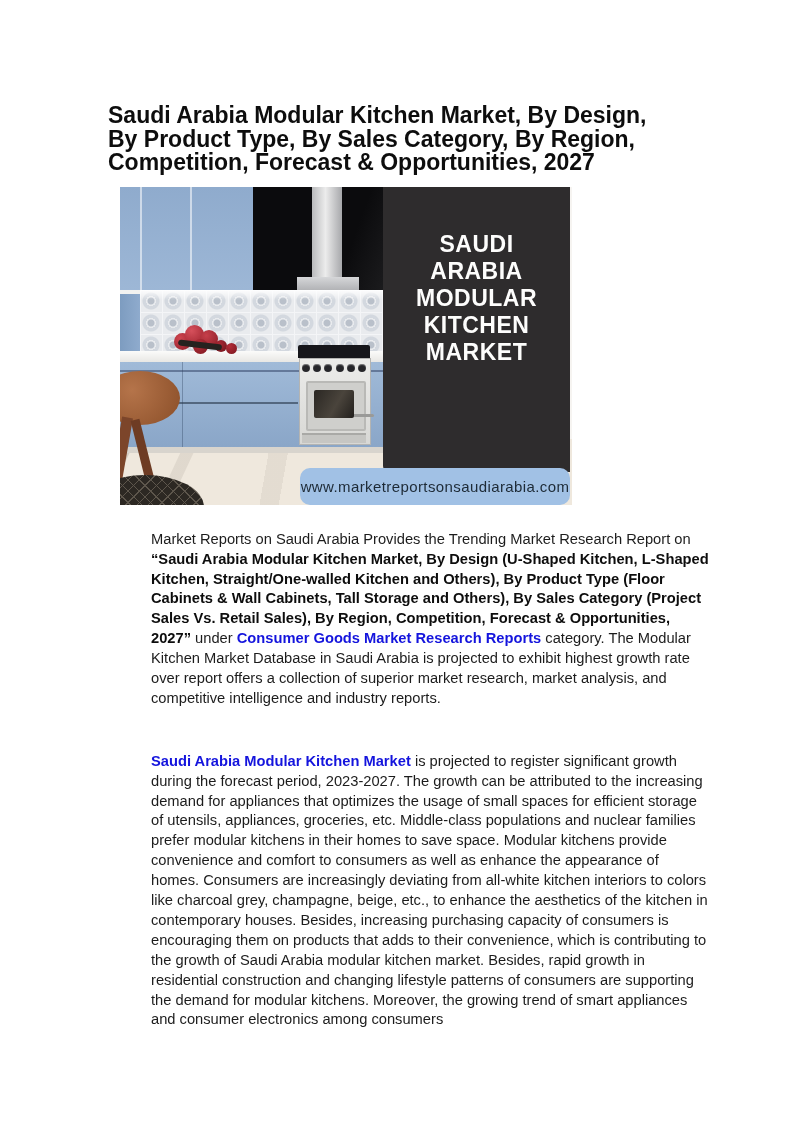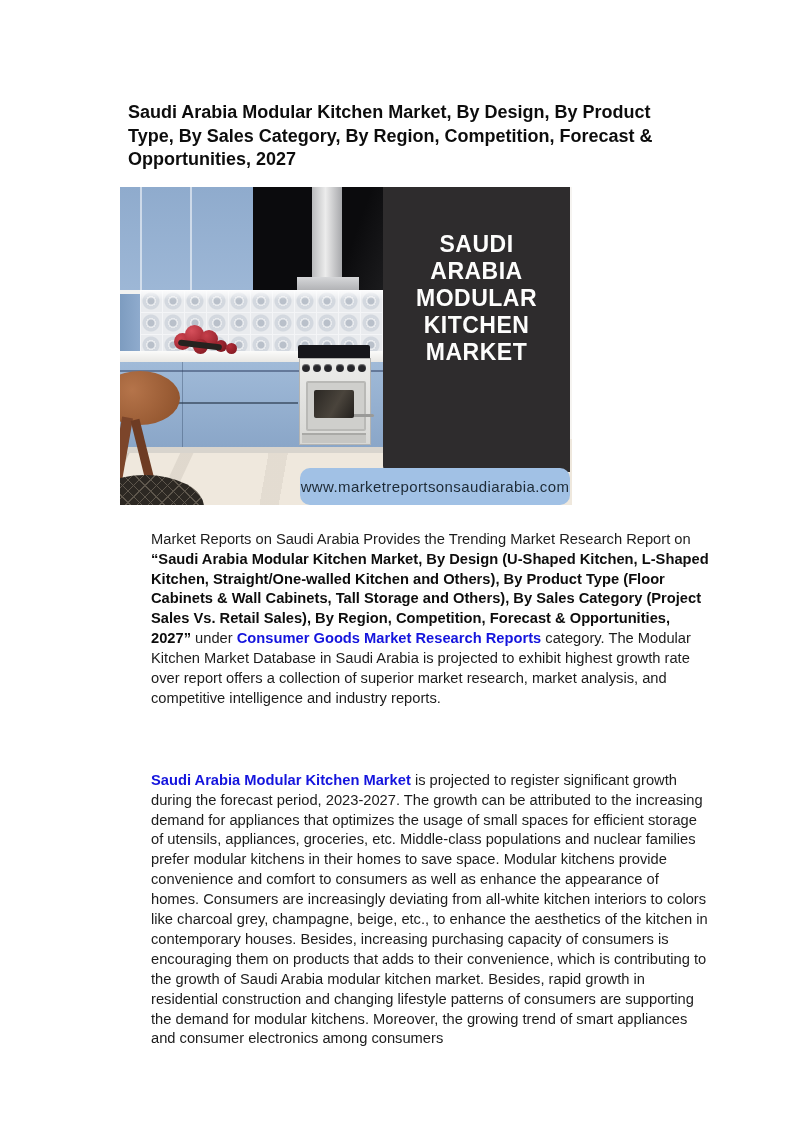--- a/index.html
+++ b/index.html
@@ -1,29 +1,29 @@
 <!DOCTYPE html>
 <html><head>
 <meta charset="utf-8">
 <style>
   html,body{margin:0;padding:0;background:#fff;}
   .page{
     position:relative;width:794px;height:1123px;background:#ffffff;
     font-family:"Liberation Sans",sans-serif;color:#1a1a1a;overflow:hidden;margin:0 auto;
   }
   .doc-title{
-    position:absolute;left:128px;top:89px;width:572px;
-    font-size:18px;font-weight:bold;line-height:23.5px;color:#0d0d0d;
+    position:absolute;left:108px;top:89px;width:572px;
+    font-size:23px;font-weight:bold;line-height:23.5px;color:#0d0d0d;
   }
   .body-para{
     position:absolute;left:120px;width:560px;
     font-size:14.7px;line-height:19.9px;color:#1c1c1c;margin-left:31px;
   }
   .para1{top:515px;}
-  .para2{top:756px;}
+  .para2{top:737px;}
   .b{font-weight:bold;color:#0d0d0d;}
   .link{font-weight:bold;color:#1414dd;text-decoration:none;cursor:pointer;}
 
   
   .photo{
     position:absolute;left:120px;top:187px;width:452px;height:318px;
     background:linear-gradient(#f6f4f1 0 252px,#efe8dd 252px 100%);
     overflow:hidden;
   }
   .floor-shadow{

